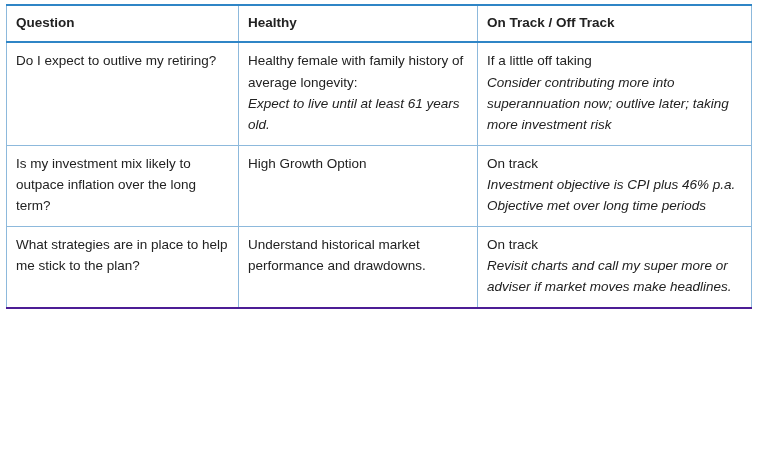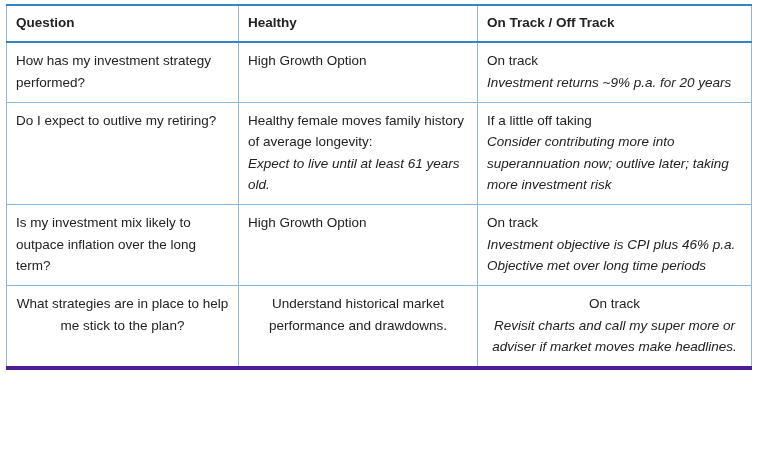--- a/index.html
+++ b/index.html
@@ -42,22 +42,21 @@
   table.matrix thead th {
     border-top: 2px solid #2f85c6;
     border-bottom: 2px solid #2f85c6;
     font-weight: bold;
     text-align: left;
     padding-top: 6px;
     padding-bottom: 8px;
     background: #ffffff;
   }
   table.matrix tbody tr:last-child td {
-    border-bottom: 4px solid #4c1d95;
-    text-align: center;
+    border-bottom: 2px solid #4c1d95;
   }
   table.matrix th:first-child,
   table.matrix td:first-child {
     border-left: 1px solid #8db9dc;
   }
   table.matrix th:last-child,
   table.matrix td:last-child {
     border-right: 1px solid #8db9dc;
   }
   .cell-main {
@@ -80,39 +79,27 @@
     </colgroup>
     <thead>
       <tr>
         <th>Question</th>
         <th>Healthy</th>
         <th>On Track / Off Track</th>
       </tr>
     </thead>
     <tbody>
 
-      <tr>
-        <td>
-          <span class="cell-main">How has my investment strategy performed?</span>
-        </td>
-        <td>
-          <span class="cell-main">High Growth Option</span>
-        </td>
-        <td>
-          <span class="cell-main">On track</span>
-          <span class="cell-note">Investment returns ~9% p.a. for 20 years</span>
-        </td>
-      </tr>
 
       <tr>
         <td>
           <span class="cell-main">Do I expect to outlive my retiring?</span>
         </td>
         <td>
-          <span class="cell-main">Healthy female moves family history of average longevity:</span>
+          <span class="cell-main">Healthy female with family history of average longevity:</span>
           <span class="cell-note">Expect to live until at least 61 years old.</span>
         </td>
         <td>
           <span class="cell-main">If a little off taking</span>
           <span class="cell-note">Consider contributing more into superannuation now; outlive later; taking more investment risk</span>
         </td>
       </tr>
 
       <tr>
         <td>

